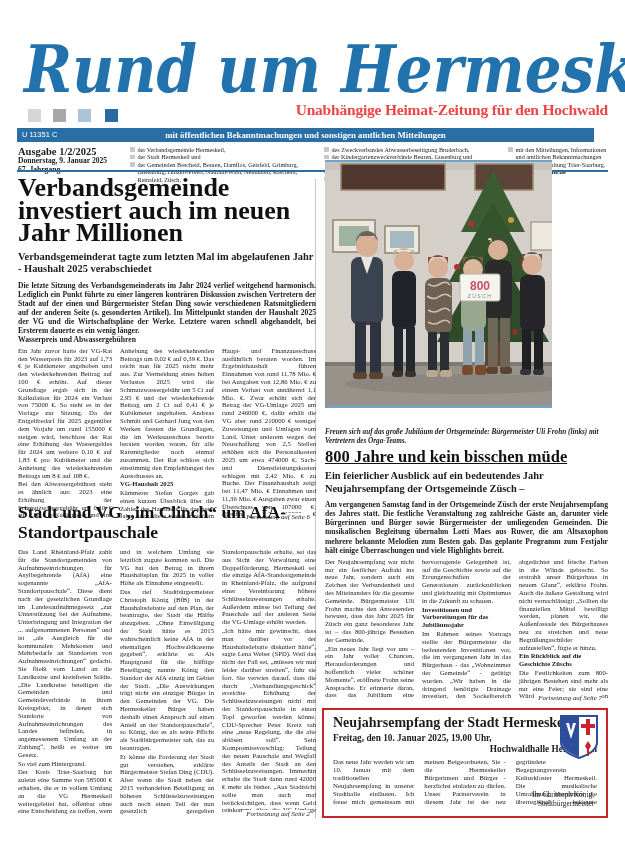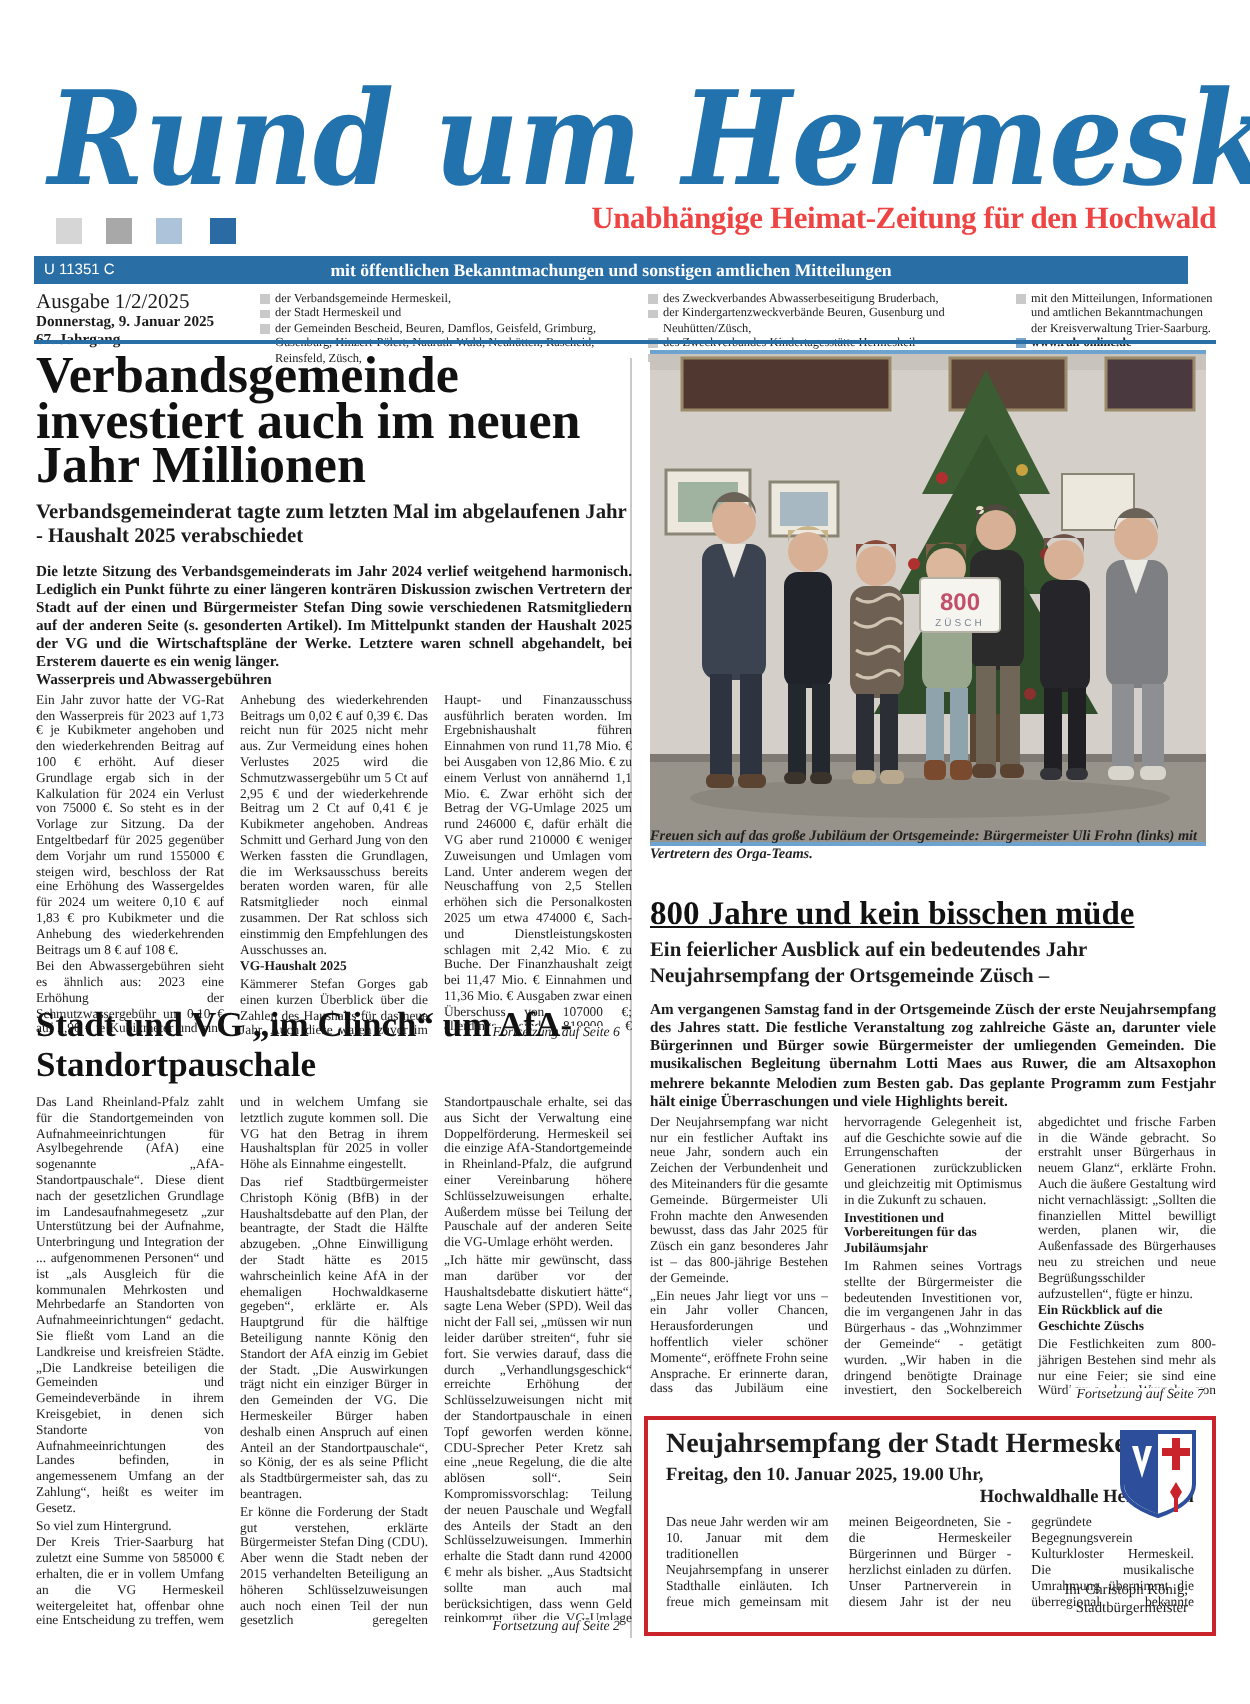--- a/index.html
+++ b/index.html
@@ -17,21 +17,21 @@
   .sq1{background:#d6d6d6;} .sq2{background:#a8a8a8;} .sq3{background:#adc3d9;margin-right:14px;} .sq4{background:#2a6ba3;}
   .tagline{position:absolute;right:17px;top:101px;width:330px;text-align:right;
            font-weight:bold;font-size:15.5px;letter-spacing:-0.2px;color:#ef4444;}
 
   .postal-bar{position:absolute;left:17px;top:128px;width:577px;height:14px;background:#2a6ea6;color:#fff;}
   .postal-id{position:absolute;left:5px;top:2px;font-size:7.5px;font-family:"Liberation Sans",sans-serif;}
   .postal-note{position:absolute;left:0;right:0;top:1.5px;text-align:center;font-weight:bold;font-size:8.8px;}
 
   .issue-row{position:absolute;left:18px;top:146px;width:590px;height:24px;display:flex;}
   .issue-block{width:112px;flex:none;}
-  .issue-label{font-weight:normal;font-size:10.5px;line-height:11px;}
+  .issue-label{font-weight:bold;font-size:10.5px;line-height:11px;}
   .issue-date,.issue-vol{font-weight:bold;font-size:7.6px;line-height:8.6px;}
   .cov{flex:none;font-size:6.2px;line-height:7.4px;color:#222;}
   .cov1{width:188px;} .cov2{width:178px;padding-left:6px;} .cov3{width:100px;padding-left:6px;}
   .cov-item{display:flex;}
   .cov-sq{flex:none;width:4.5px;height:4.5px;background:#c9c9c9;margin:1.2px 3px 0 0;}
   .cov-sq.blue{background:#7ba7cc;}
   .cov-www{font-weight:bold;}
   .rule-main{position:absolute;left:17px;top:170px;width:591px;height:2px;background:#2a6ea6;}
   .col-divider{position:absolute;left:315px;top:179px;width:1px;height:640px;background:#c9c9c9;}
 
@@ -50,24 +50,24 @@
   .art-vg .sub{font-size:10.4px;line-height:12.6px;font-weight:bold;margin-top:6px;}
   .lead{font-weight:bold;font-size:7.6px;line-height:9.1px;margin-top:5px;}
   .sect-head{font-weight:bold;font-size:7.6px;line-height:9.5px;}
   .art-vg .body-cols{height:176px;margin-top:2px;}
 
   .art-afa{position:absolute;left:18px;top:503px;width:298px;}
   .art-afa .h1{font-size:17.5px;line-height:19.5px;}
   .art-afa .body-cols{height:272px;margin-top:6px;}
 
   
-  .photo-wrap{position:absolute;left:325px;top:175px;width:278px;}
+  .photo-wrap{position:absolute;left:325px;top:160px;width:227px;}
   .photo-line{height:2px;background:#6fa3cf;}
   .photo-box{height:244px;overflow:hidden;}
-  .caption{position:absolute;left:325px;top:414px;width:283px;font-style:italic;font-weight:bold;
+  .caption{position:absolute;left:325px;top:428px;width:283px;font-style:italic;font-weight:bold;
            font-size:7.2px;line-height:9px;color:#222;}
   .art-z{position:absolute;left:325px;top:447px;width:283px;}
   .art-z .h1{font-size:16.5px;line-height:19px;white-space:nowrap;text-decoration:underline;}
   .art-z .sub{font-size:10.4px;line-height:12.6px;font-weight:bold;margin-top:4px;}
   .art-z .body-cols{height:146px;margin-top:3px;}
 
   
   .event-box{position:absolute;left:322px;top:708px;width:286px;height:110px;border:2.5px solid #c9232b;
              box-sizing:border-box;padding:5px 9px 4px 9px;}
   .event-title{font-weight:bold;font-size:14px;line-height:15px;}

